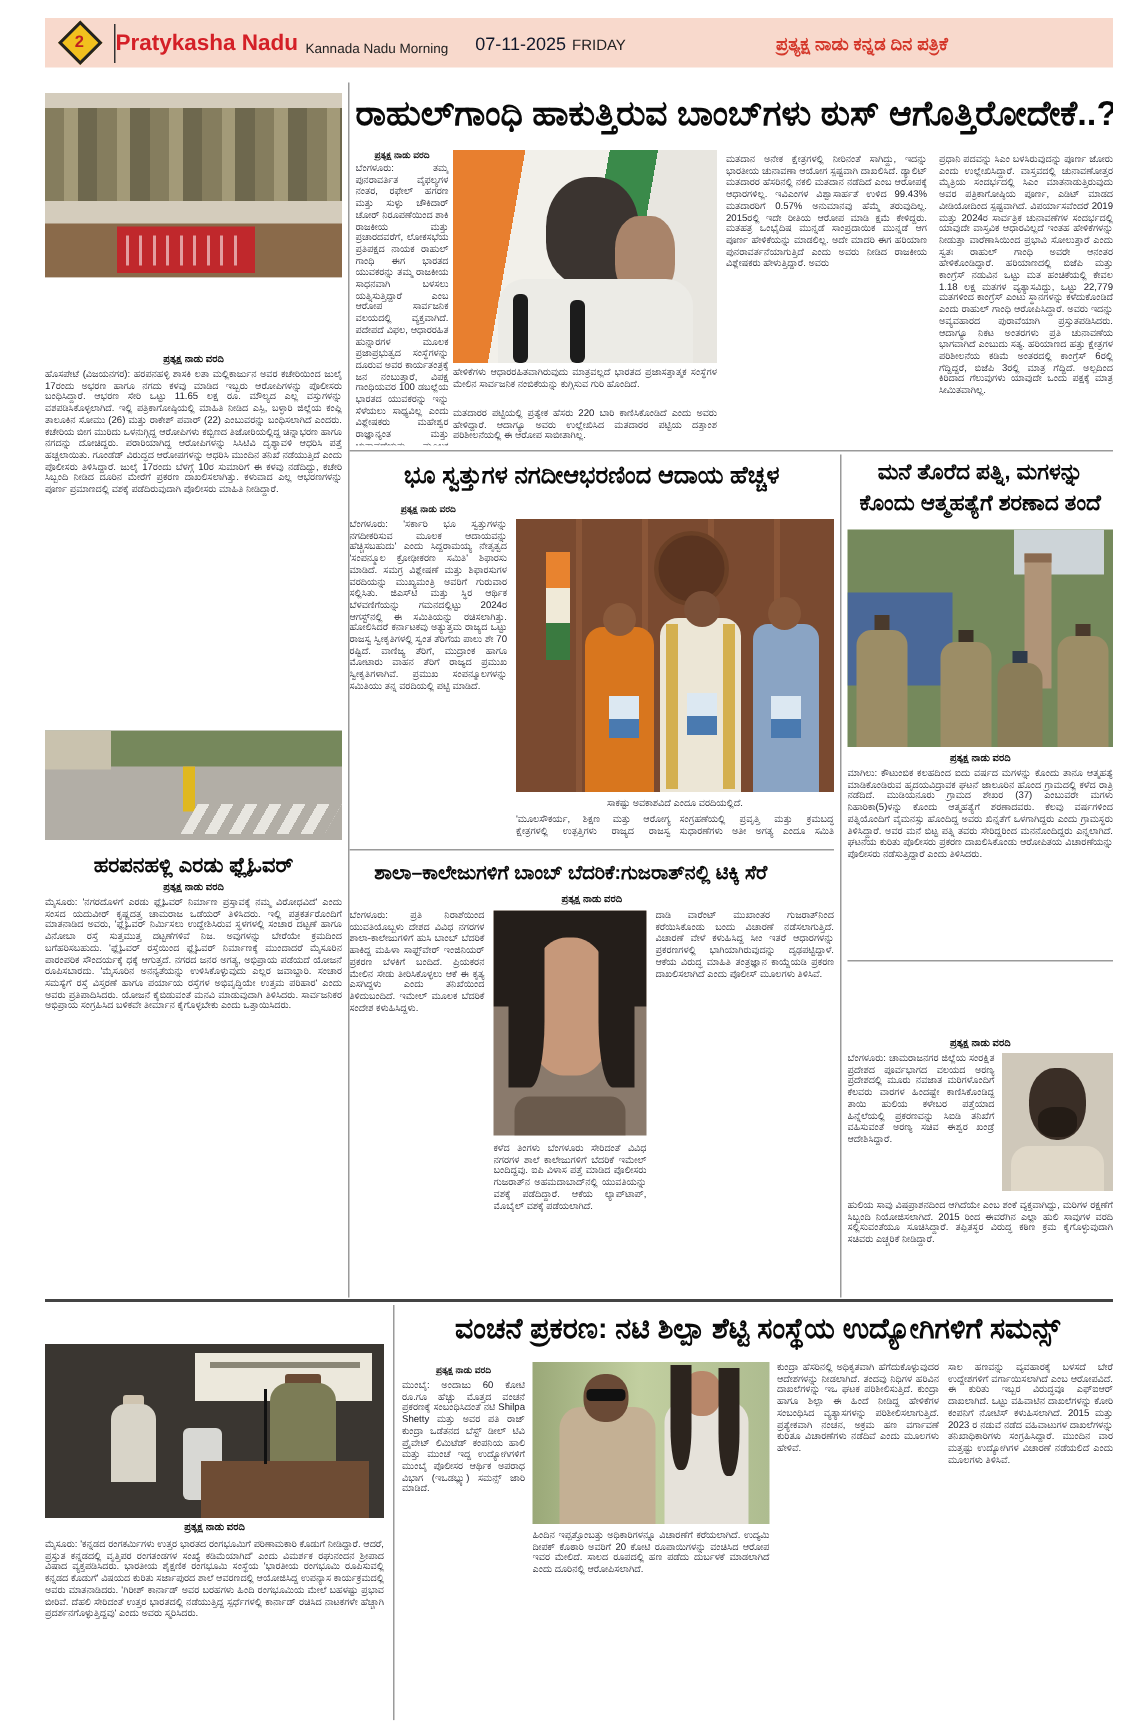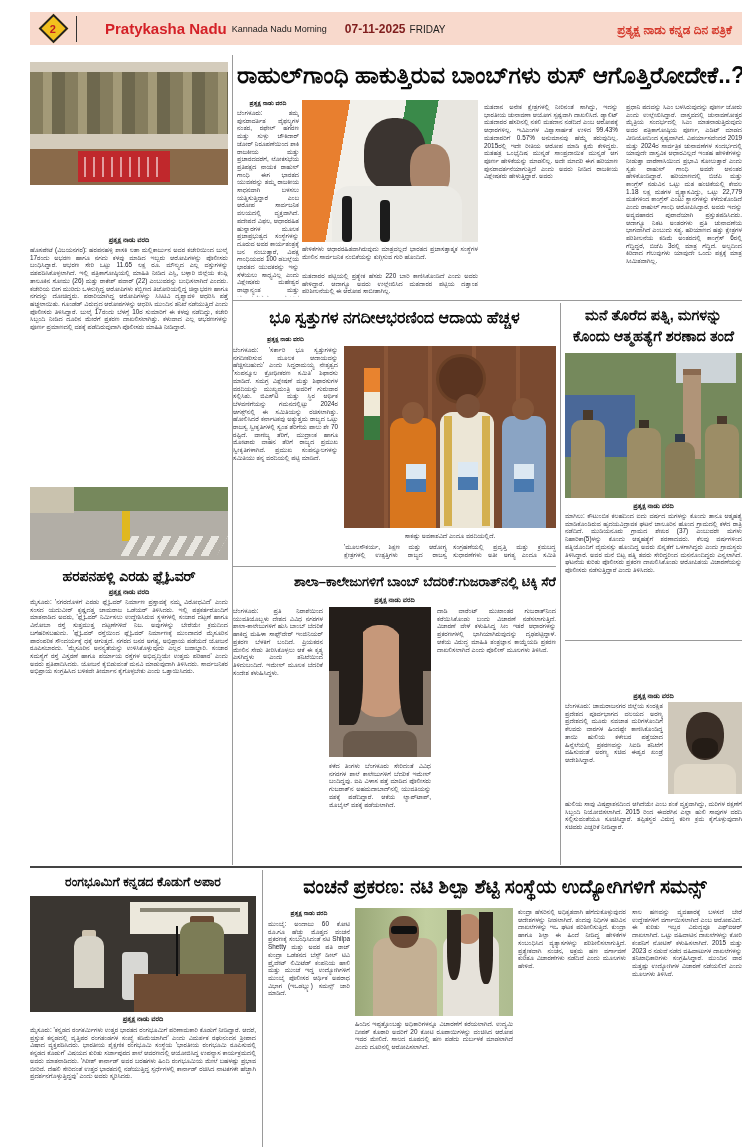--- a/index.html
+++ b/index.html
@@ -14,48 +14,48 @@
   .vrule{background:#9a9a9a;width:1px;}
   .hrule{background:#9a9a9a;height:1px;}
   .hrule-bold{background:#444;height:2px;}
   
   .masthead{background:#f8d9cc;display:flex;align-items:center;}
   .diamond{width:17px;height:17px;background:#f2c01e;border:2px solid #222;
            transform:rotate(45deg);display:flex;align-items:center;justify-content:center;}
   .diamond span{transform:rotate(-45deg);font-weight:bold;font-size:11px;color:#c02020;}
   .mh-title{color:#d42027;font-weight:bold;font-size:15px;}
   .mh-sub{color:#222;font-size:9px;margin-left:5px;}
-  .mh-date{color:#7f1d1d;font-weight:bold;font-size:12px;}
+  .mh-date{color:#0f172a;font-weight:normal;font-size:12px;}
   .mh-day{color:#222;font-size:10px;margin-left:4px;}
   .mh-kn{color:#d4372a;font-weight:bold;font-size:12px;}
   .mh-banner{background:#d42027;color:#fff;font-weight:bold;font-size:10.5px;
              display:flex;align-items:center;justify-content:center;
              clip-path:polygon(14% 0,100% 0,100% 100%,0 100%);}
 </style>
 </head>
 <body>
 
 <div class="page">
 
   <div class="abs masthead" style="left:30px;top:12px;width:712px;height:33px;">
     <div style="width:46px;display:flex;justify-content:center;">
       <div class="diamond">
           <span>2</span>
         </div>
     </div>
     <div style="width:1px;height:26px;background:#333;"></div>
-    <div style="margin-left:28px;display:flex;align-items:center;">
+    <div style="margin-left:0;display:flex;align-items:flex-end;">
       <span class="mh-title">Pratykasha Nadu</span>
       <span class="mh-sub">Kannada Nadu Morning</span>
     </div>
     <div style="margin-left:18px;display:flex;align-items:baseline;">
       <span class="mh-date">07-11-2025</span>
       <span class="mh-day">FRIDAY</span>
     </div>
-    <div style="flex:1;text-align:right;padding-right:10px;">
+    <div style="flex:1;text-align:center;padding-right:10px;">
       <span class="mh-kn">ಪ್ರತ್ಯಕ್ಷ ನಾಡು ಕನ್ನಡ ದಿನ ಪತ್ರಿಕೆ</span>
     </div>
   </div>
 
   <div class="abs photo" style="left:30px;top:62px;width:198px;height:123px;background:#d4ccbc;">
     <div class="abs" style="left:0;top:10px;width:198px;height:62px;background:repeating-linear-gradient(90deg,#857d5e 0 13px,#a39a78 13px 22px,#6e684e 22px 35px);"></div>
     <div class="abs" style="left:0;bottom:0;width:198px;height:36px;background:#8a6a4a;"></div>
     <div class="abs" style="left:48px;bottom:3px;width:92px;height:31px;background:#c0282c;"></div>
     <div class="abs" style="left:54px;bottom:8px;width:80px;height:20px;background:repeating-linear-gradient(90deg,rgba(255,255,255,.55) 0 2px,transparent 2px 9px);"></div>
   </div>
@@ -138,36 +138,35 @@
   <div class="abs byline" style="left:565px;top:692px;width:177px;">ಪ್ರತ್ಯಕ್ಷ ನಾಡು ವರದಿ</div>
   <div class="abs bodytext" style="left:565px;top:702px;width:98px;height:96px;">ಬೆಂಗಳೂರು: ಚಾಮರಾಜನಗರ ಜಿಲ್ಲೆಯ ಸಂರಕ್ಷಿತ ಪ್ರದೇಶದ ಪೂರ್ವಭಾಗದ ವಲಯದ ಅರಣ್ಯ ಪ್ರದೇಶದಲ್ಲಿ ಮೂರು ನವಜಾತ ಮರಿಗಳೊಂದಿಗೆ ಕೆಲವರು ವಾರಗಳ ಹಿಂದಷ್ಟೇ ಕಾಣಿಸಿಕೊಂಡಿದ್ದ ತಾಯಿ ಹುಲಿಯ ಕಳೇಬರ ಪತ್ತೆಯಾದ ಹಿನ್ನೆಲೆಯಲ್ಲಿ ಪ್ರಕರಣವನ್ನು ಸಿಐಡಿ ತನಿಖೆಗೆ ವಹಿಸುವಂತೆ ಅರಣ್ಯ ಸಚಿವ ಈಶ್ವರ ಖಂಡ್ರೆ ಆದೇಶಿಸಿದ್ದಾರೆ.</div>
   <div class="abs photo" style="left:668px;top:702px;width:74px;height:92px;background:#cfc8ba;">
     <div class="abs" style="left:18px;top:10px;width:38px;height:48px;background:#3a2e26;border-radius:45% 45% 48% 48%;"></div>
     <div class="abs" style="left:24px;top:36px;width:26px;height:20px;background:#241c16;border-radius:40%;"></div>
     <div class="abs" style="left:6px;bottom:0;width:62px;height:30px;background:#e0d8c8;border-radius:12px 12px 0 0;"></div>
   </div>
   <div class="abs bodytext" style="left:565px;top:800px;width:177px;height:64px;">ಹುಲಿಯ ಸಾವು ವಿಷಪ್ರಾಶನದಿಂದ ಆಗಿದೆಯೇ ಎಂಬ ಶಂಕೆ ವ್ಯಕ್ತವಾಗಿದ್ದು, ಮರಿಗಳ ರಕ್ಷಣೆಗೆ ಸಿಬ್ಬಂದಿ ನಿಯೋಜಿಸಲಾಗಿದೆ. 2015 ರಿಂದ ಈವರೆಗಿನ ಎಲ್ಲಾ ಹುಲಿ ಸಾವುಗಳ ವರದಿ ಸಲ್ಲಿಸುವಂತೆಯೂ ಸೂಚಿಸಿದ್ದಾರೆ. ತಪ್ಪಿತಸ್ಥರ ವಿರುದ್ಧ ಕಠಿಣ ಕ್ರಮ ಕೈಗೊಳ್ಳುವುದಾಗಿ ಸಚಿವರು ಎಚ್ಚರಿಕೆ ನೀಡಿದ್ದಾರೆ.</div>
 
   <div class="abs hrule" style="left:233px;top:566px;width:323px;"></div>
-  <div class="abs headline" style="left:233px;top:571px;width:323px;height:22px;font-size:13px;line-height:21px;white-space:nowrap;text-align:right;">ಶಾಲಾ–ಕಾಲೇಜುಗಳಿಗೆ ಬಾಂಬ್ ಬೆದರಿಕೆ:ಗುಜರಾತ್‌ನಲ್ಲಿ ಟಿಕ್ಕಿ ಸೆರೆ</div>
+  <div class="abs headline" style="left:219px;top:571px;width:323px;height:22px;font-size:13px;line-height:21px;white-space:nowrap;">ಶಾಲಾ–ಕಾಲೇಜುಗಳಿಗೆ ಬಾಂಬ್ ಬೆದರಿಕೆ:ಗುಜರಾತ್‌ನಲ್ಲಿ ಟಿಕ್ಕಿ ಸೆರೆ</div>
   <div class="abs byline" style="left:233px;top:596px;width:323px;">ಪ್ರತ್ಯಕ್ಷ ನಾಡು ವರದಿ</div>
   <div class="abs bodytext" style="left:233px;top:607px;width:90px;height:258px;">ಬೆಂಗಳೂರು: ಪ್ರತಿ ನಿರಾಶೆಯಿಂದ ಯುವತಿಯೊಬ್ಬಳು ದೇಶದ ವಿವಿಧ ನಗರಗಳ ಶಾಲಾ-ಕಾಲೇಜುಗಳಿಗೆ ಹುಸಿ ಬಾಂಬ್ ಬೆದರಿಕೆ ಹಾಕಿದ್ದ ಮಹಿಳಾ ಸಾಫ್ಟ್‌ವೇರ್ ಇಂಜಿನಿಯರ್ ಪ್ರಕರಣ ಬೆಳಕಿಗೆ ಬಂದಿದೆ. ಪ್ರಿಯಕರನ ಮೇಲಿನ ಸೇಡು ತೀರಿಸಿಕೊಳ್ಳಲು ಆಕೆ ಈ ಕೃತ್ಯ ಎಸಗಿದ್ದಳು ಎಂದು ತನಿಖೆಯಿಂದ ತಿಳಿದುಬಂದಿದೆ. ಇಮೇಲ್ ಮೂಲಕ ಬೆದರಿಕೆ ಸಂದೇಶ ಕಳುಹಿಸಿದ್ದಳು.</div>
   <div class="abs photo" style="left:329px;top:607px;width:102px;height:150px;background:#8a7a6c;">
     <div class="abs" style="left:0;top:0;width:102px;height:64px;background:#241e1a;"></div>
     <div class="abs" style="left:22px;top:18px;width:58px;height:92px;background:#c6987a;border-radius:46% 46% 42% 42%;"></div>
     <div class="abs" style="left:10px;top:8px;width:24px;height:110px;background:#241e1a;border-radius:0 0 40% 0;"></div>
     <div class="abs" style="left:70px;top:8px;width:24px;height:110px;background:#241e1a;border-radius:0 0 0 40%;"></div>
     <div class="abs" style="left:14px;bottom:0;width:74px;height:26px;background:#6a5a4c;border-radius:10px 10px 0 0;"></div>
   </div>
   <div class="abs bodytext" style="left:329px;top:762px;width:102px;height:103px;">ಕಳೆದ ತಿಂಗಳು ಬೆಂಗಳೂರು ಸೇರಿದಂತೆ ವಿವಿಧ ನಗರಗಳ ಶಾಲೆ ಕಾಲೇಜುಗಳಿಗೆ ಬೆದರಿಕೆ ಇಮೇಲ್ ಬಂದಿದ್ದವು. ಐಪಿ ವಿಳಾಸ ಪತ್ತೆ ಮಾಡಿದ ಪೊಲೀಸರು ಗುಜರಾತ್‌ನ ಅಹಮದಾಬಾದ್‌ನಲ್ಲಿ ಯುವತಿಯನ್ನು ವಶಕ್ಕೆ ಪಡೆದಿದ್ದಾರೆ. ಆಕೆಯ ಲ್ಯಾಪ್‌ಟಾಪ್, ಮೊಬೈಲ್ ವಶಕ್ಕೆ ಪಡೆಯಲಾಗಿದೆ.</div>
   <div class="abs bodytext" style="left:437px;top:607px;width:119px;height:258px;">ದಾಡಿ ವಾರೆಂಟ್ ಮುಖಾಂತರ ಗುಜರಾತ್‌ನಿಂದ ಕರೆಯಿಸಿಕೊಂಡು ಬಂದು ವಿಚಾರಣೆ ನಡೆಸಲಾಗುತ್ತಿದೆ. ವಿಚಾರಣೆ ವೇಳೆ ಕಳುಹಿಸಿದ್ದ ಸೀಂ ಇತರೆ ಆಧಾರಗಳನ್ನು ಪ್ರಕರಣಗಳಲ್ಲಿ ಭಾಗಿಯಾಗಿರುವುದನ್ನು ದೃಢಪಟ್ಟಿದ್ದಾಳೆ. ಆಕೆಯ ವಿರುದ್ಧ ಮಾಹಿತಿ ತಂತ್ರಜ್ಞಾನ ಕಾಯ್ದೆಯಡಿ ಪ್ರಕರಣ ದಾಖಲಿಸಲಾಗಿದೆ ಎಂದು ಪೊಲೀಸ್ ಮೂಲಗಳು ತಿಳಿಸಿವೆ.</div>
 
   <div class="abs hrule-bold" style="left:30px;top:866px;width:712px;"></div>
 
-  <div class="abs headline" style="left:30px;top:872px;width:226px;height:21px;font-size:12.5px;line-height:20px;white-space:nowrap;">ರಂಗಭೂಮಿಗೆ ಕನ್ನಡದ ಕೊಡುಗೆ ಅಪಾರ</div>
   <div class="abs photo" style="left:30px;top:896px;width:226px;height:116px;background:#3a3631;">
     <div class="abs" style="right:8px;top:6px;width:118px;height:32px;background:#ece8dc;"></div>
     <div class="abs" style="right:16px;top:12px;width:100px;height:4px;background:#8a8676;"></div>
     <div class="abs" style="left:44px;top:40px;width:30px;height:52px;background:#d8d4c8;border-radius:10px 10px 0 0;box-shadow:0 -14px 0 -8px #cfc4b0;"></div>
     <div class="abs" style="left:92px;top:56px;width:26px;height:48px;background:#d8d8d4;border-radius:4px;"></div>
     <div class="abs" style="left:150px;top:26px;width:44px;height:70px;background:#7c7c56;border-radius:12px 12px 0 0;box-shadow:0 -16px 0 -10px #6a4a34;"></div>
     <div class="abs" style="left:104px;bottom:0;width:112px;height:38px;background:#6e4c34;"></div>
     <div class="abs" style="left:146px;top:30px;width:2px;height:50px;background:#111;"></div>
   </div>
   <div class="abs byline" style="left:30px;top:1015px;width:226px;">ಪ್ರತ್ಯಕ್ಷ ನಾಡು ವರದಿ</div>

